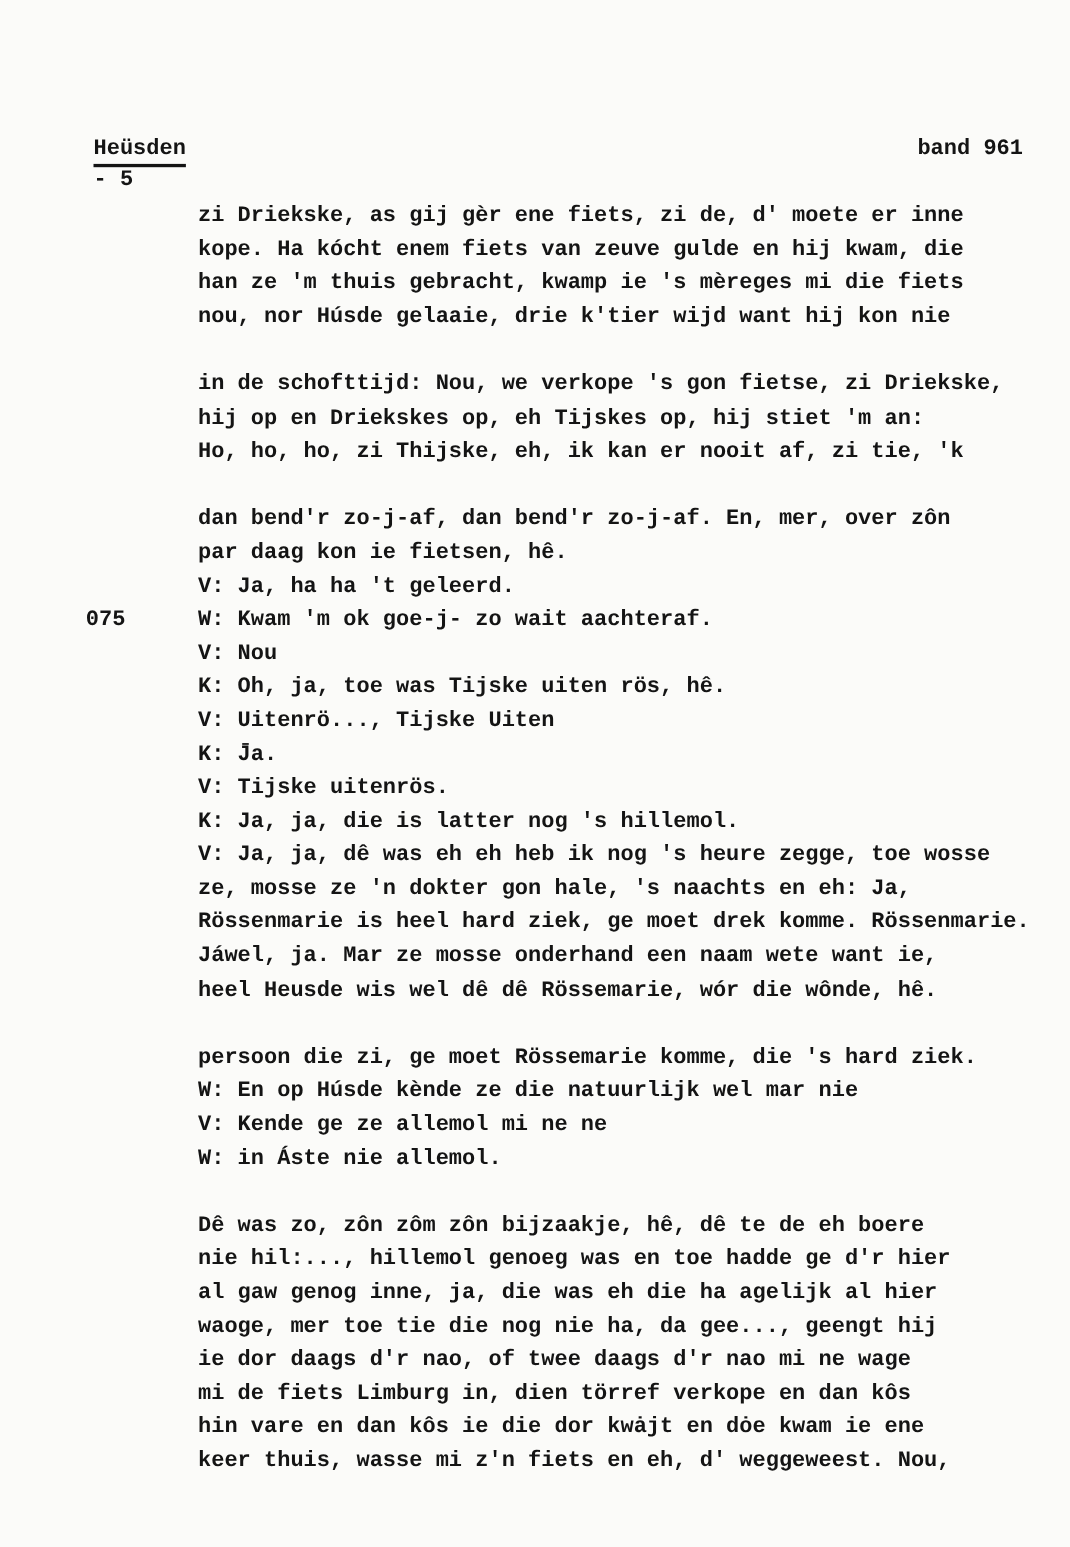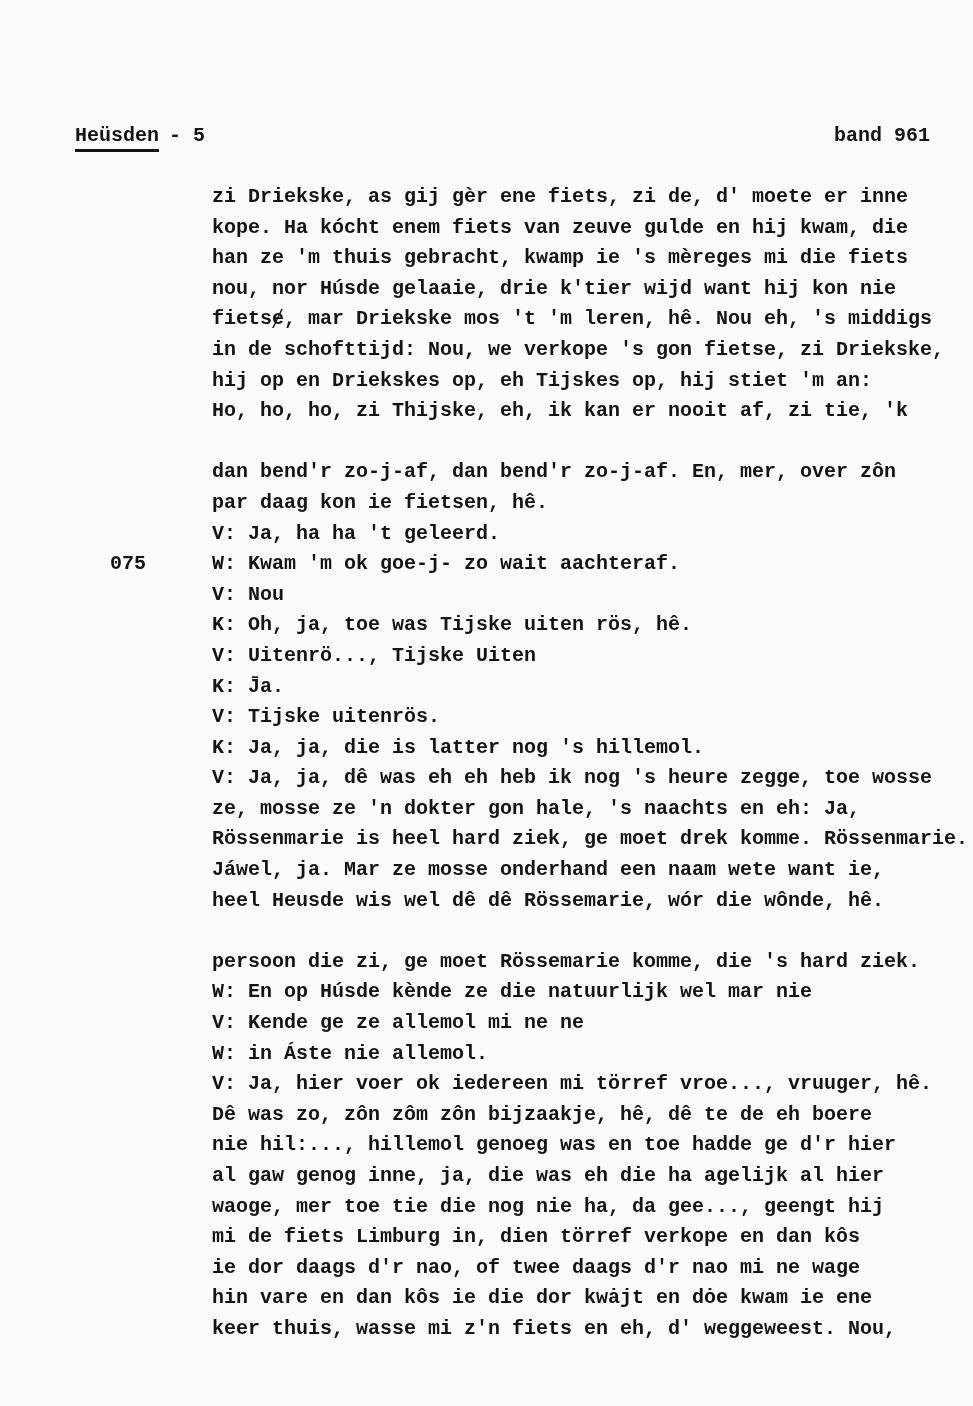--- a/index.html
+++ b/index.html
@@ -18,29 +18,29 @@
     overflow:hidden;
   }
   .hdr {
     position:absolute;
     top:124px; left:75px; right:43px;
     display:flex;
     justify-content:space-between;
     align-items:baseline;
     white-space:pre;
   }
-  .hdr-left { display:flex; align-items:baseline; }
+  .hdr-left { display:flex; align-items:baseline;flex-direction:column; }
   .title-underline {
     border-bottom:3px solid #141414;
     padding-bottom:2px;
   }
   .title-suffix { margin-left:10px; }
   .transcript {
     position:absolute;
-    top:182px; left:78px; right:0;margin-left:32px;
+    top:182px; left:78px; right:0;
   }
   .row {
     display:flex;
     height:30.6px;
     line-height:30.6px;
     white-space:pre;
   }
   .row .m { width:102px; flex:0 0 102px; }
   .row .t { flex:1; }
 </style>
@@ -54,21 +54,21 @@
       <span class="title-suffix">- 5</span>
     </div>
     <div class="hdr-right">band 961</div>
   </header>
 
   <main class="transcript" id="transcript">
       <div class="row"><span class="m"></span><span class="t">zi Driekske, as gij gèr ene fiets, zi de, d' moete er inne</span></div>
       <div class="row"><span class="m"></span><span class="t">kope. Ha kócht enem fiets van zeuve gulde en hij kwam, die</span></div>
       <div class="row"><span class="m"></span><span class="t">han ze 'm thuis gebracht, kwamp ie 's mèreges mi die fiets</span></div>
       <div class="row"><span class="m"></span><span class="t">nou, nor Húsde gelaaie, drie k'tier wijd want hij kon nie</span></div>
-      <div class="row"><span class="m"></span><span class="t">fietsɇ, mar Driekske mos 't 'm leren, hê. Nou eh, 's middigs</span></div>
+      <div class="row"><span class="m"></span></div>
       <div class="row"><span class="m"></span><span class="t">in de schofttijd: Nou, we verkope 's gon fietse, zi Driekske,</span></div>
       <div class="row"><span class="m"></span><span class="t">hij op en Driekskes op, eh Tijskes op, hij stiet 'm an:</span></div>
       <div class="row"><span class="m"></span><span class="t">Ho, ho, ho, zi Thijske, eh, ik kan er nooit af, zi tie, 'k</span></div>
       <div class="row"><span class="m"></span></div>
       <div class="row"><span class="m"></span><span class="t">dan bend'r zo-j-af, dan bend'r zo-j-af. En, mer, over zôn</span></div>
       <div class="row"><span class="m"></span><span class="t">par daag kon ie fietsen, hê.</span></div>
       <div class="row"><span class="m"></span><span class="t">V: Ja, ha ha 't geleerd.</span></div>
       <div class="row"><span class="m">075</span><span class="t">W: Kwam 'm ok goe-j- zo wait aachteraf.</span></div>
       <div class="row"><span class="m"></span><span class="t">V: Nou</span></div>
       <div class="row"><span class="m"></span><span class="t">K: Oh, ja, toe was Tijske uiten rös, hê.</span></div>
@@ -79,23 +79,23 @@
       <div class="row"><span class="m"></span><span class="t">V: Ja, ja, dê was eh eh heb ik nog 's heure zegge, toe wosse</span></div>
       <div class="row"><span class="m"></span><span class="t">ze, mosse ze 'n dokter gon hale, 's naachts en eh: Ja,</span></div>
       <div class="row"><span class="m"></span><span class="t">Rössenmarie is heel hard ziek, ge moet drek komme. Rössenmarie.</span></div>
       <div class="row"><span class="m"></span><span class="t">Jáwel, ja. Mar ze mosse onderhand een naam wete want ie,</span></div>
       <div class="row"><span class="m"></span><span class="t">heel Heusde wis wel dê dê Rössemarie, wór die wônde, hê.</span></div>
       <div class="row"><span class="m"></span></div>
       <div class="row"><span class="m"></span><span class="t">persoon die zi, ge moet Rössemarie komme, die 's hard ziek.</span></div>
       <div class="row"><span class="m"></span><span class="t">W: En op Húsde kènde ze die natuurlijk wel mar nie</span></div>
       <div class="row"><span class="m"></span><span class="t">V: Kende ge ze allemol mi ne ne</span></div>
       <div class="row"><span class="m"></span><span class="t">W: in Áste nie allemol.</span></div>
-      <div class="row"><span class="m"></span><span class="t">V: Ja, hier voer ok iedereen mi törref vroe..., vruuger, hê.</span></div>
+      <div class="row"><span class="m"></span></div>
       <div class="row"><span class="m"></span><span class="t">Dê was zo, zôn zôm zôn bijzaakje, hê, dê te de eh boere</span></div>
       <div class="row"><span class="m"></span><span class="t">nie hil:..., hillemol genoeg was en toe hadde ge d'r hier</span></div>
       <div class="row"><span class="m"></span><span class="t">al gaw genog inne, ja, die was eh die ha agelijk al hier</span></div>
       <div class="row"><span class="m"></span><span class="t">waoge, mer toe tie die nog nie ha, da gee..., geengt hij</span></div>
+      <div class="row"><span class="m"></span><span class="t">ie dor daags d'r nao, of twee daags d'r nao mi ne wage</span></div>
       <div class="row"><span class="m"></span><span class="t">mi de fiets Limburg in, dien törref verkope en dan kôs</span></div>
-      <div class="row"><span class="m"></span><span class="t">ie dor daags d'r nao, of twee daags d'r nao mi ne wage</span></div>
       <div class="row"><span class="m"></span><span class="t">hin vare en dan kôs ie die dor kwȧjt en dȯe kwam ie ene</span></div>
       <div class="row"><span class="m"></span><span class="t">keer thuis, wasse mi z'n fiets en eh, d' weggeweest. Nou,</span></div>
     </main>
 </div>
 
 </body></html>

